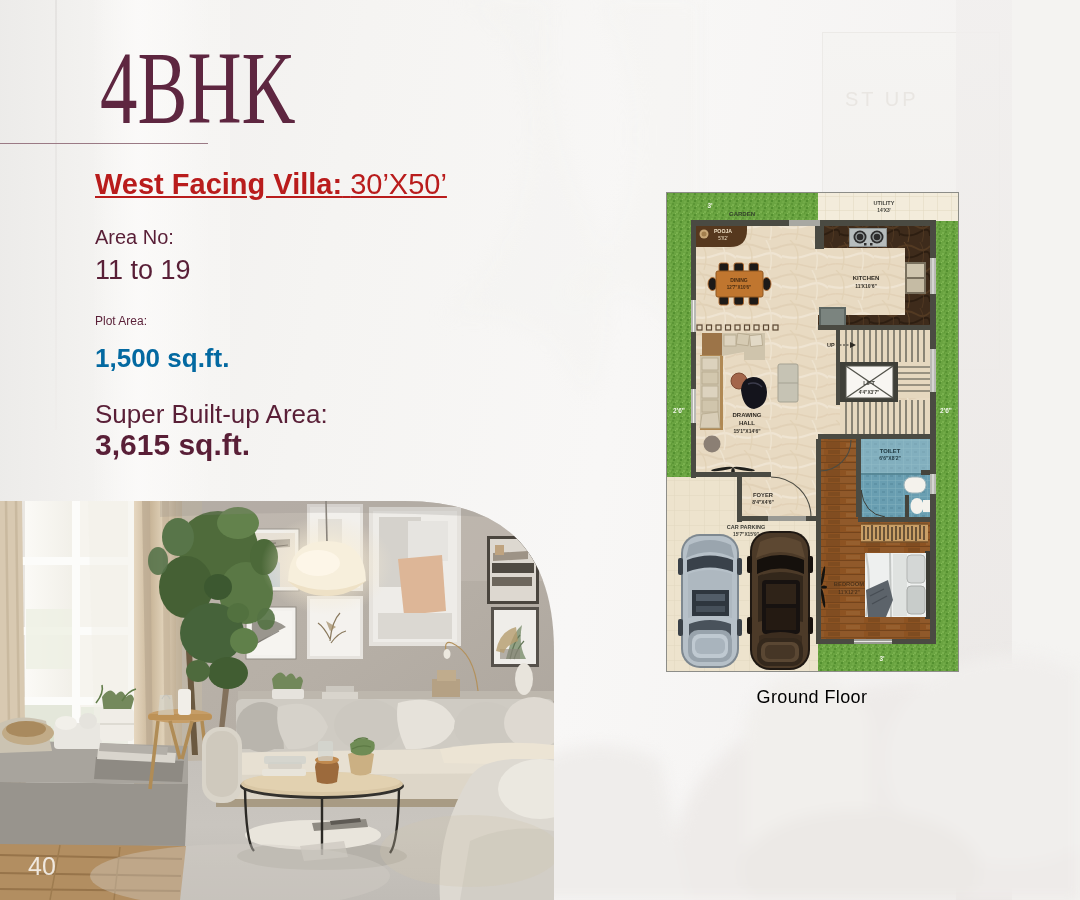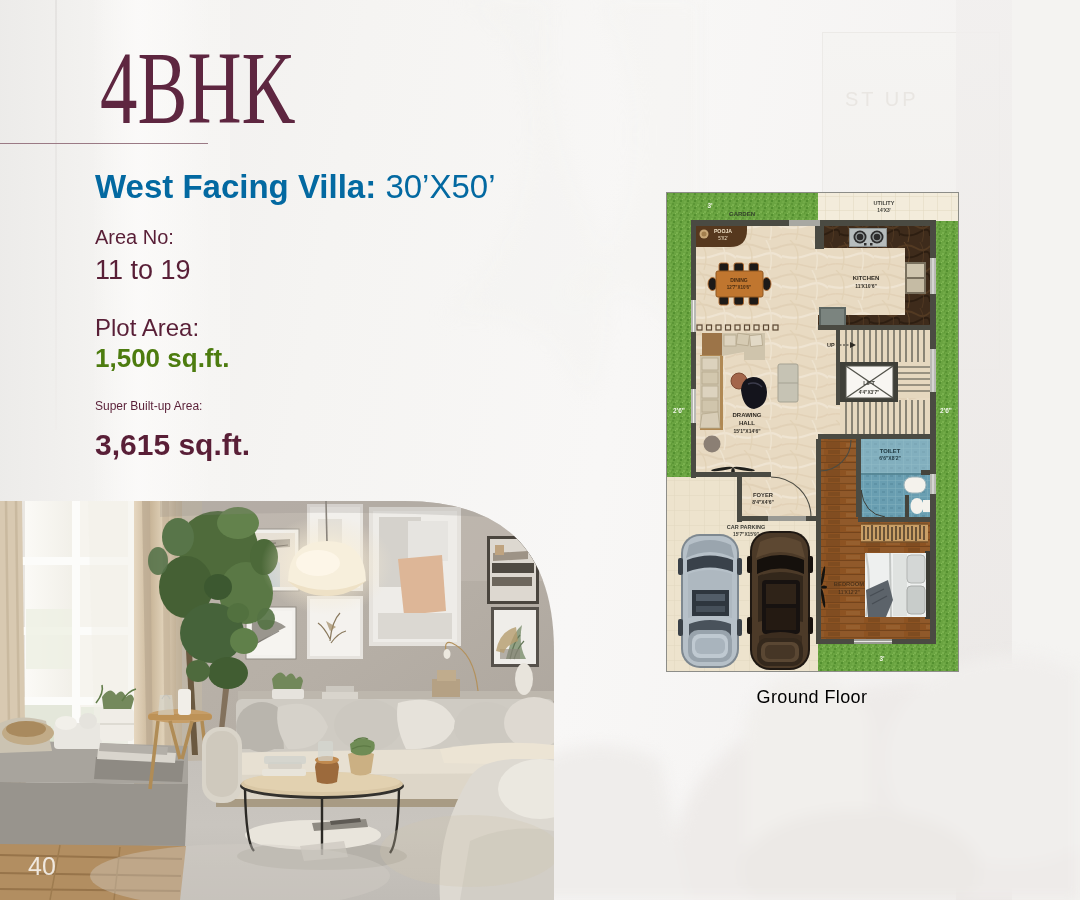--- a/index.html
+++ b/index.html
@@ -32,31 +32,31 @@
   <path d="M0 140 Q60 110 120 140 L150 280 L0 280 Z" fill="#efedeb"></path>
   <rect x="205" y="55" width="125" height="225" rx="58" fill="#f1efec"></rect>
   <ellipse cx="470" cy="140" rx="125" ry="105" fill="#f0eeec"></ellipse>
   <ellipse cx="320" cy="250" rx="120" ry="60" fill="#ece9e6"></ellipse>
 </svg>
 
 <div class="abs" style="left:100px;top:33px;font-family:'Liberation Serif',serif;font-size:104px;line-height:1.05;color:#5e2640;transform:scaleX(0.72);transform-origin:0 0;letter-spacing:0px;">4BHK</div>
 
 <div class="abs" style="left:0;top:143px;width:208px;height:1px;background:#9b7a85;"></div>
 
-<div class="abs" style="left:95px;top:168px;font-size:33px;color:#0369a1;"><b>West Facing Villa:</b> <span style="font-weight:normal">30’X50’</span></div>
+<div class="abs" style="left:95px;top:168px;font-size:29px;color:#b91c1c;text-decoration:underline;"><b>West Facing Villa:</b> <span style="font-weight:normal">30’X50’</span></div>
 
 <div class="abs" style="left:95px;top:226px;font-size:20px;color:#591f37;">Area No:</div>
 
 <div class="abs" style="left:95px;top:255px;font-size:27px;font-weight:normal;color:#591f37;">11 to 19</div>
 
-<div class="abs" style="left:95px;top:314px;font-size:24px;color:#591f37;">Plot Area:</div>
-
-<div class="abs" style="left:95px;top:343px;font-size:26px;font-weight:bold;color:#4d7c0f;">1,500 sq.ft.</div>
-
-<div class="abs" style="left:95px;top:399px;font-size:12px;color:#591f37;">Super Built-up Area:</div>
+<div class="abs" style="left:95px;top:314px;font-size:12px;color:#591f37;">Plot Area:</div>
+
+<div class="abs" style="left:95px;top:343px;font-size:26px;font-weight:bold;color:#0369a1;">1,500 sq.ft.</div>
+
+<div class="abs" style="left:95px;top:399px;font-size:26px;color:#591f37;">Super Built-up Area:</div>
 
 <div class="abs" style="left:95px;top:428px;font-size:30px;font-weight:bold;color:#591f37;">3,615 sq.ft.</div>
 
 <svg class="abs" style="left:0;top:501px;" width="554" height="399" viewBox="0 0 554 399">
   <defs>
     <clipPath id="photoclip">
         <path d="M0 0 L404 0 Q554 0 554 150 L554 399 L0 399 Z"></path>
       </clipPath>
     <linearGradient id="wallg" x1="0" y1="0" x2="1" y2="1">
       <stop offset="0" stop-color="#beb7ae"></stop>

